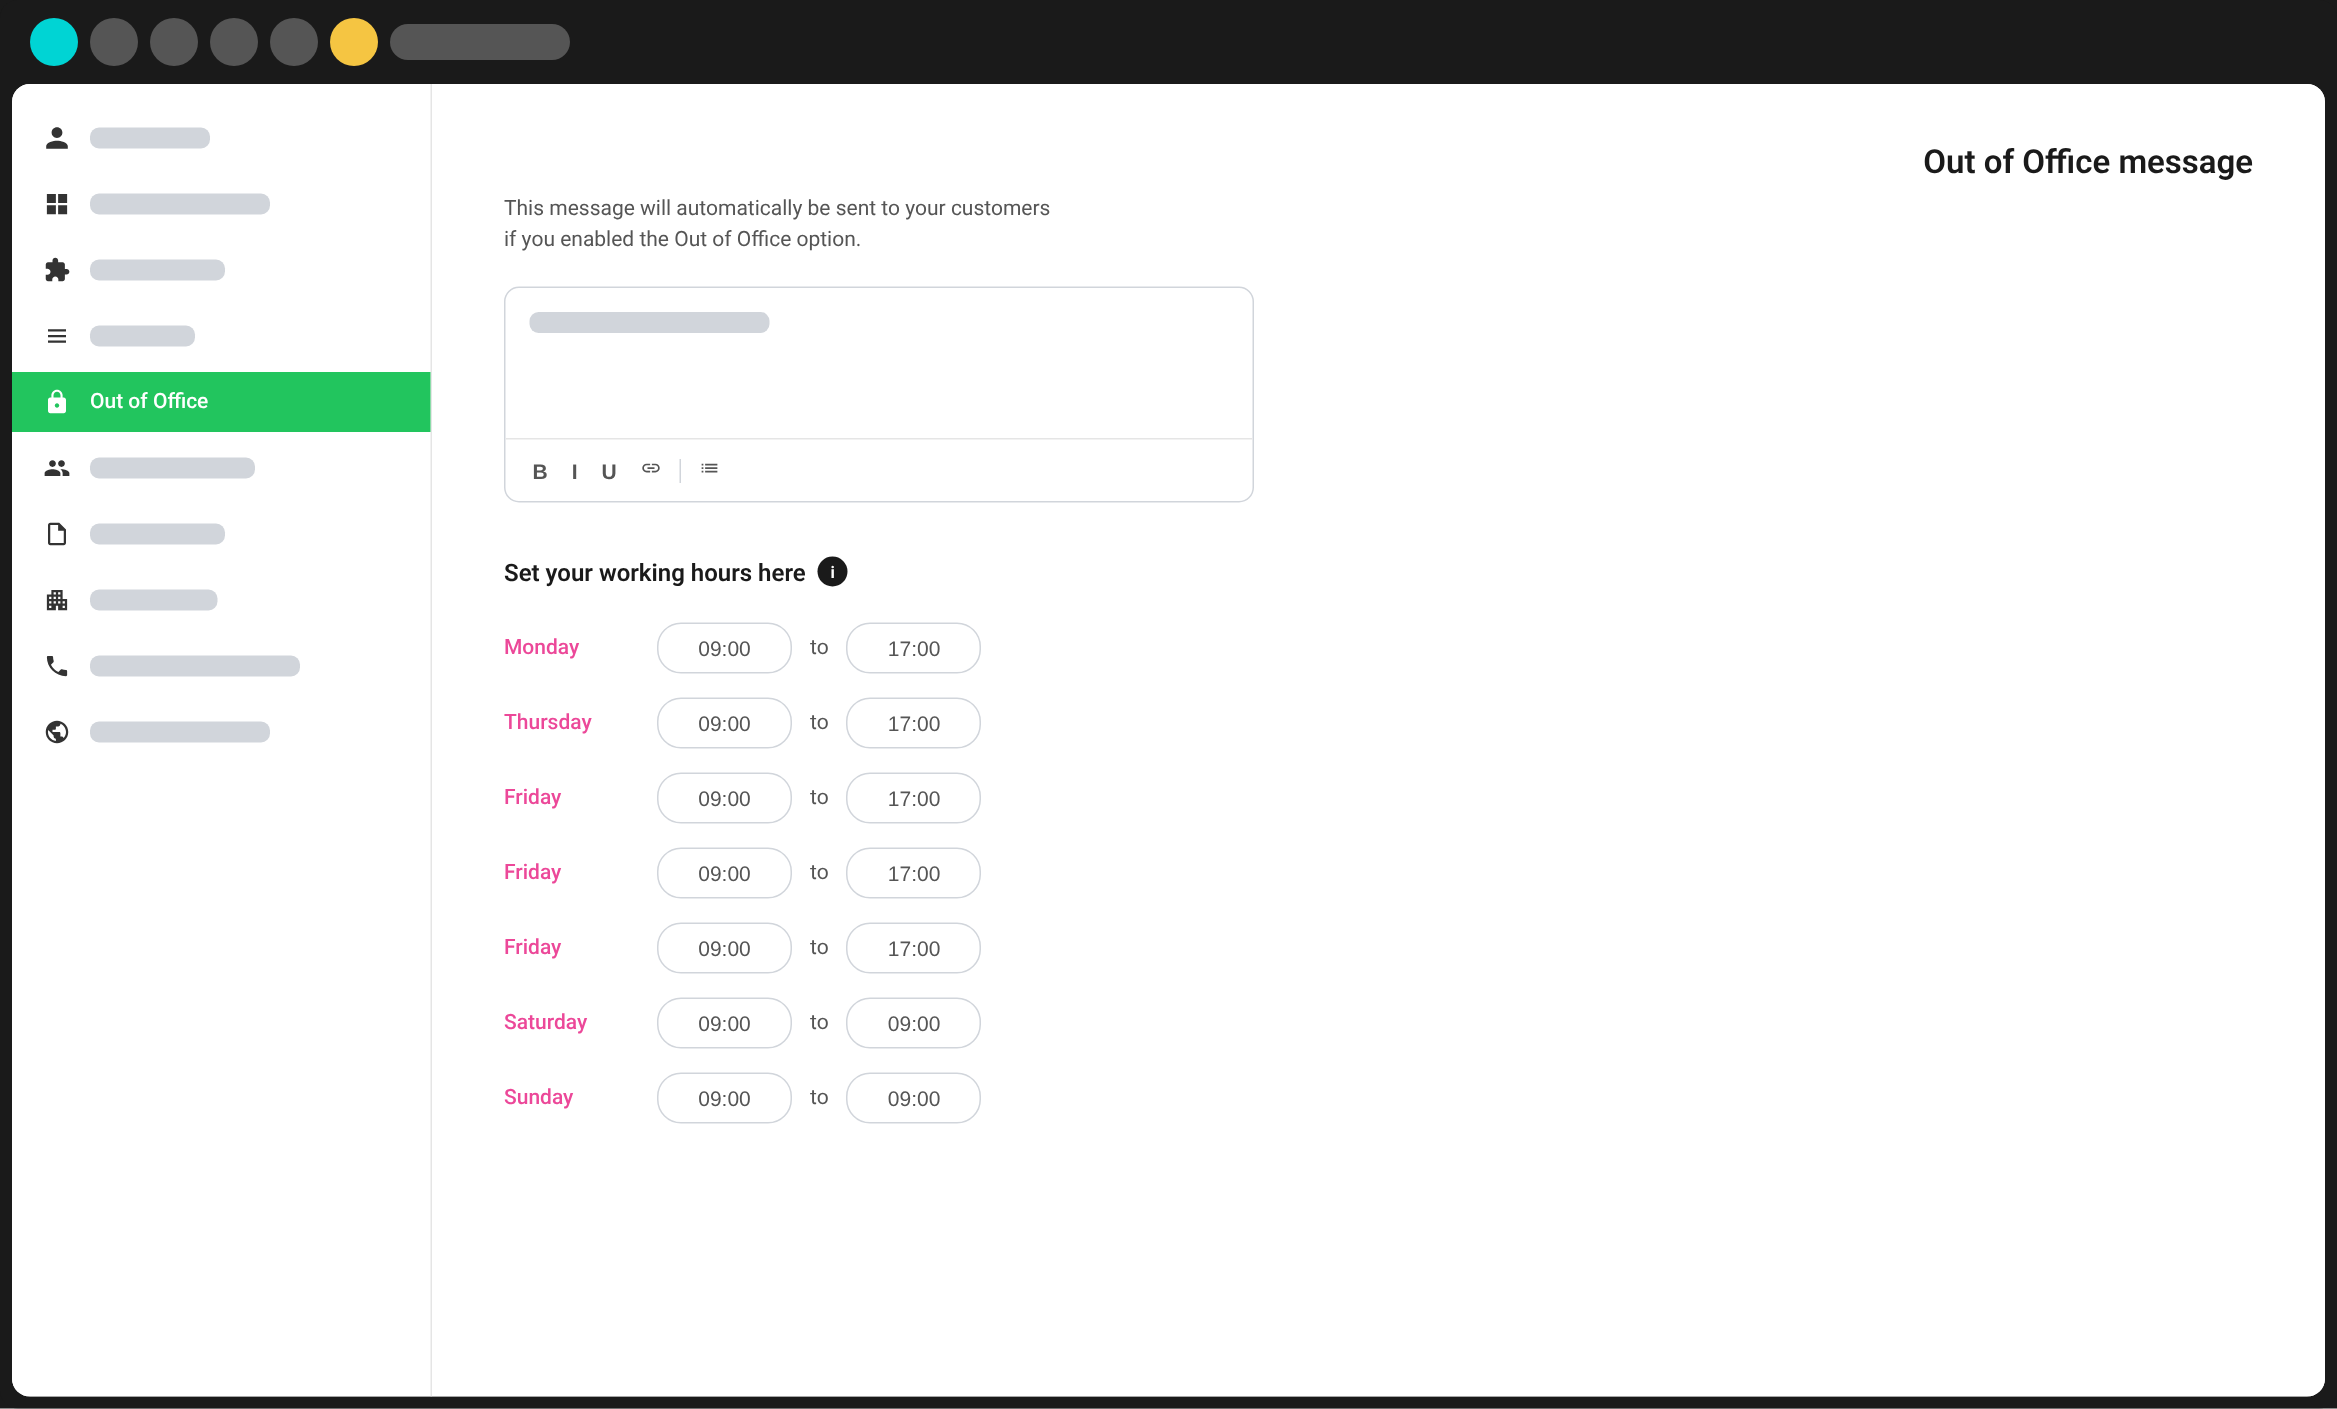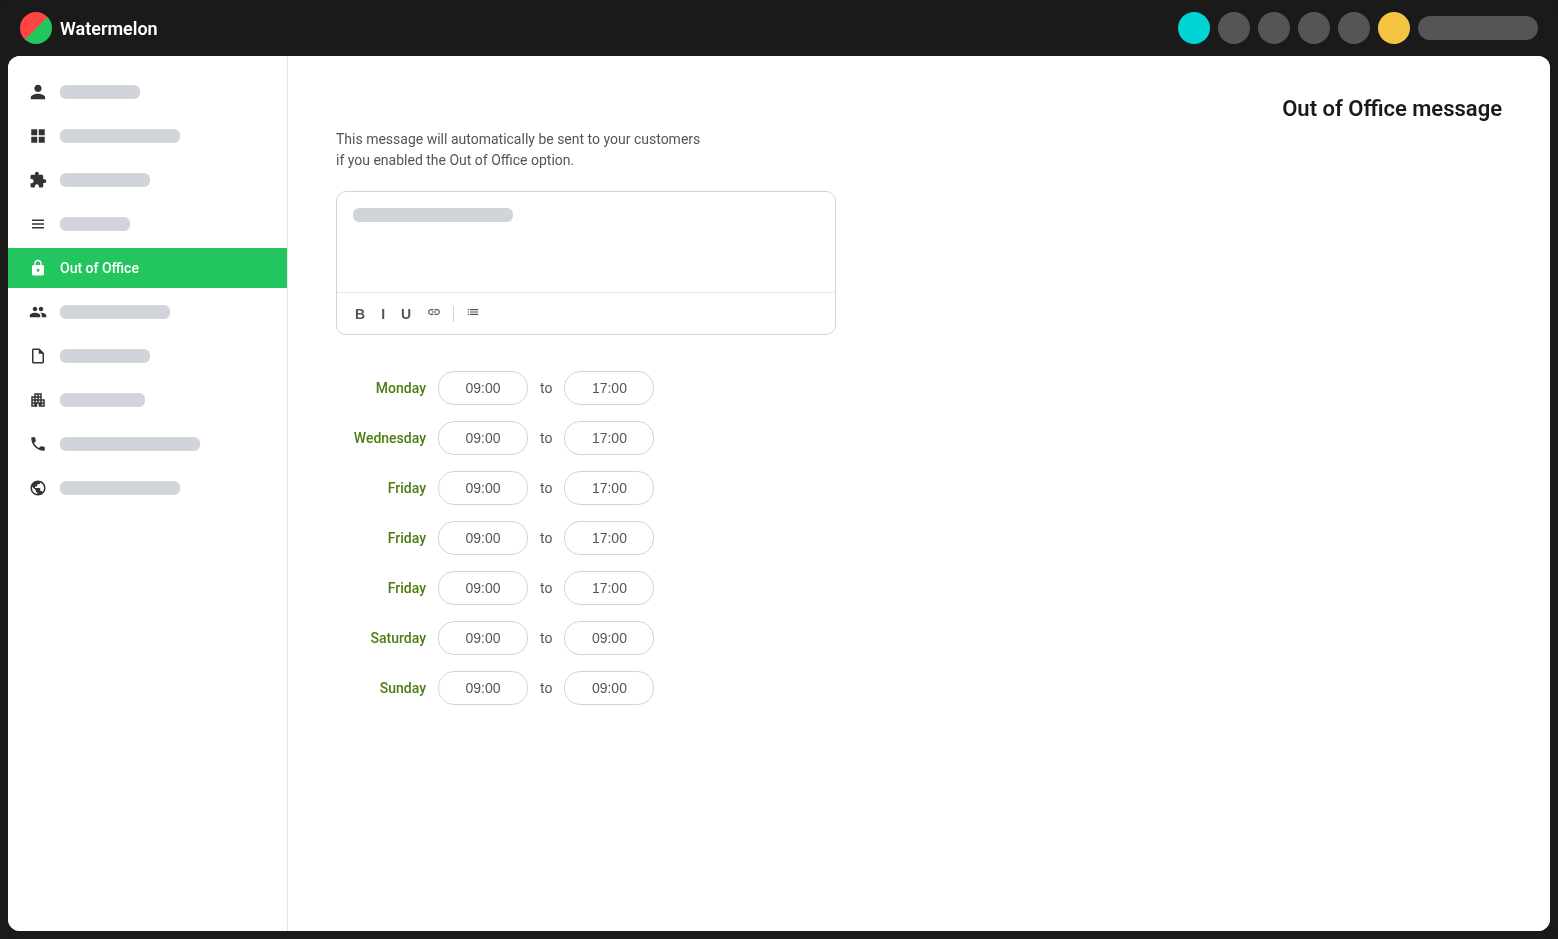--- a/index.html
+++ b/index.html
@@ -216,23 +216,22 @@
 
     .day-row {
       display: flex;
       align-items: center;
       gap: 12px;
       margin-bottom: 16px;
     }
     .day-label {
       font-size: 14px;
       font-weight: 500;
-      color: #4d7c0f;
+      color: #ec4899;
       width: 90px;
-      text-align: right;
     }
     .time-input {
       border: 1px solid #d1d5db;
       border-radius: 16px;
       padding: 8px 14px;
       font-size: 14px;
       color: #555;
       width: 90px;
       text-align: center;
       outline: none;
@@ -256,24 +255,20 @@
       cursor: pointer;
       margin-top: 16px;
     }
   </style>
 </head>
 <body>
 
 <div class="app-window">
 
   <div class="title-bar">
-    <div class="logo-area">
-      <div class="logo-icon"></div>
-      <span class="logo-text">Watermelon</span>
-    </div>
     <div class="title-bar-actions">
       <button class="tb-btn cyan"></button>
       <button class="tb-btn gray1"></button>
       <button class="tb-btn gray2"></button>
       <button class="tb-btn gray3"></button>
       <button class="tb-btn gray4"></button>
       <button class="tb-btn yellow"></button>
       <div class="tb-user-label"></div>
     </div>
   </div>
@@ -398,33 +393,37 @@
           <div class="toolbar-divider"></div>
           <button class="toolbar-btn">
             <svg width="14" height="14" viewBox="0 0 24 24" fill="#555">
                 <path d="M3 13h2v-2H3v2zm0 4h2v-2H3v2zm0-8h2V7H3v2zm4 4h14v-2H7v2zm0 4h14v-2H7v2zM7 7v2h14V7H7z"></path>
               </svg>
           </button>
         </div>
       </div>
 
       
+      <div class="section-title">
+        <span>Set your working hours here</span>
+        <span class="info-icon">i</span>
+      </div>
 
       
       <div>
 
         <div class="day-row">
           <span class="day-label">Monday</span>
           <input class="time-input" type="text" value="09:00" style="">
           <span class="to-label">to</span>
           <input class="time-input" type="text" value="17:00" style="">
         </div>
 
         <div class="day-row">
-          <span class="day-label">Wednesday</span>
+          <span class="day-label">Thursday</span>
           <input class="time-input" type="text" value="09:00" style="">
           <span class="to-label">to</span>
           <input class="time-input" type="text" value="17:00" style="">
         </div>
 
         <div class="day-row">
           <span class="day-label">Friday</span>
           <input class="time-input" type="text" value="09:00" style="">
           <span class="to-label">to</span>
           <input class="time-input" type="text" value="17:00" style="">

